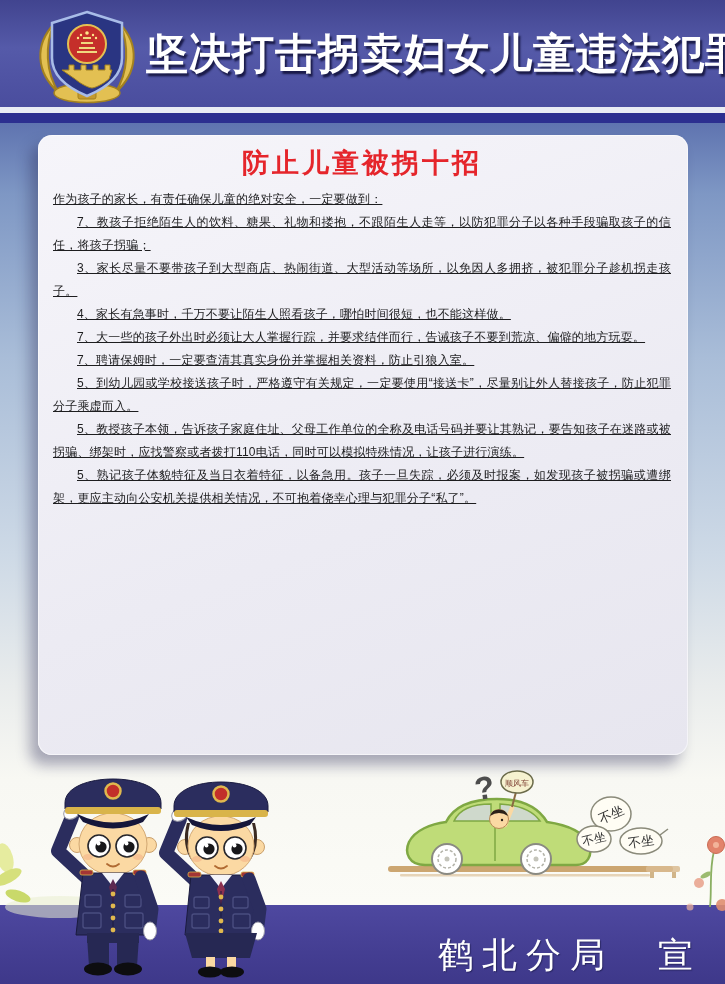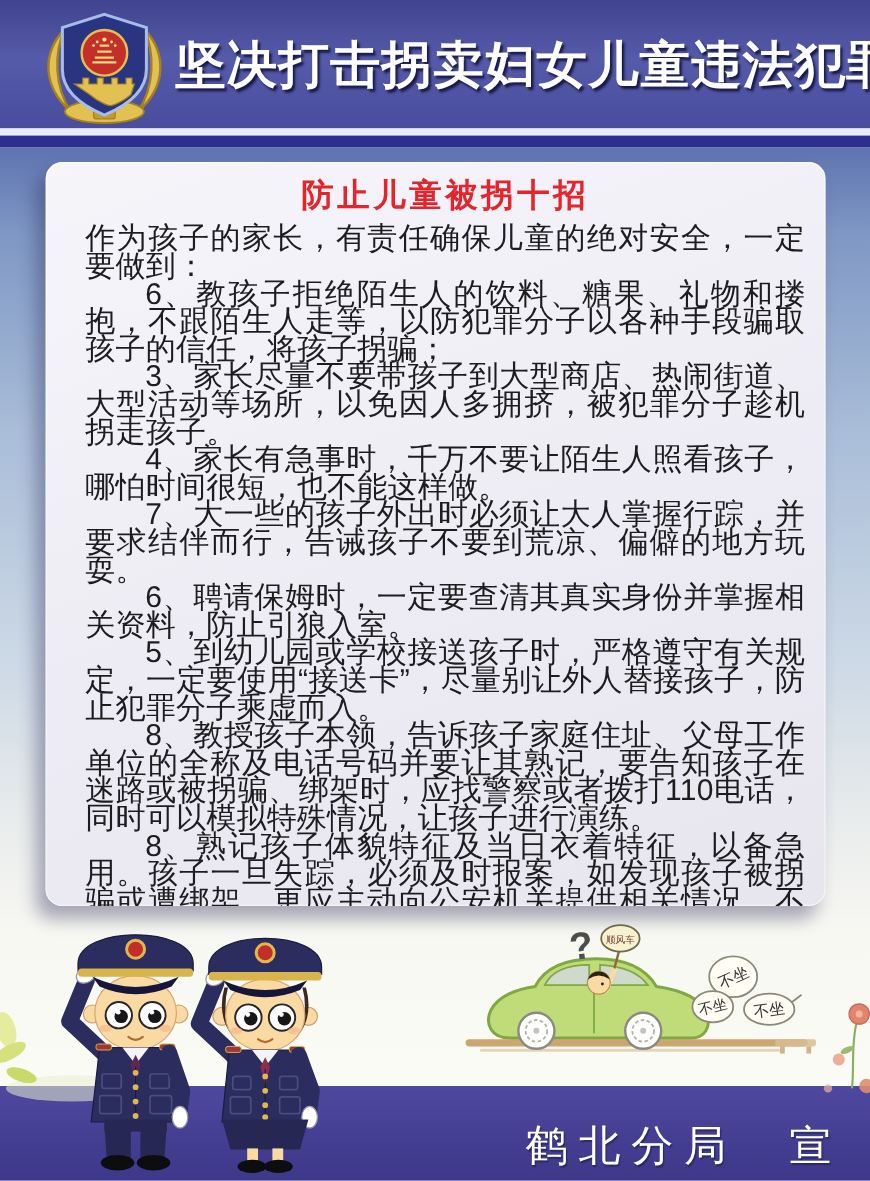--- a/index.html
+++ b/index.html
@@ -24,31 +24,31 @@
   .divider-navy{position:absolute;top:113px;left:0;right:0;height:10px;background:#2c2f90;}
 
   
   .main{
     position:absolute;top:123px;left:0;right:0;height:782px;
     background:linear-gradient(180deg,#5f74b0 0%,#7e97c4 9%,#a9bdd8 30%,
       #cdd9e6 55%,#e9ecec 72%,#f8f8f3 84%,#fbfbf6 100%);
   }
   .panel{
     position:absolute;left:38px;top:12px;width:650px;height:620px;box-sizing:border-box;
-    padding:8px 17px 0 33px;border-radius:14px;overflow:hidden;
+    padding:8px 17px 0 15px;border-radius:14px;overflow:hidden;
     background:linear-gradient(160deg,#f6f5fa 0%,#ecebf3 60%,#e7e6ef 100%);
     box-shadow:-8px 10px 14px rgba(40,40,85,.38),0 0 0 1px rgba(255,255,255,.55) inset;
   }
   .panel-title{
     margin:2px 0 7px 0;text-align:center;color:#e5252b;
     font-size:27px;font-weight:bold;letter-spacing:3px;
   }
   .body-text{
-    margin:0;font-size:25px;line-height:23px;color:#1d1d1f;
-    text-align:justify;letter-spacing:.2px;
+    margin:0;font-size:12px;line-height:23px;color:#1d1d1f;
+    text-align:justify;letter-spacing:.2px;text-decoration:underline;
   }
   .tip{text-indent:2em;}
 
   
   .footer{
     position:absolute;top:905px;left:0;right:0;height:79px;z-index:1;
     background:linear-gradient(180deg,#4e48a0 0%,#443e92 60%,#3e388a 100%);
   }
   .credit{
     position:absolute;top:932px;left:438px;z-index:4;
@@ -83,28 +83,28 @@
     </svg>
     <div class="header-title">坚决打击拐卖妇女儿童违法犯罪</div>
   </div>
   <div class="divider-white"></div>
   <div class="divider-navy"></div>
 
   <div class="main">
     <div class="panel">
       <h1 class="panel-title">防止儿童被拐十招</h1>
       <p class="body-text">作为孩子的家长，有责任确保儿童的绝对安全，一定要做到：</p>
-      <p class="body-text tip">6、教孩子拒绝陌生人的饮料、糖果、礼物和搂抱，不跟陌生人走等，以防犯罪分子以各种手段骗取孩子的信任，将孩子拐骗；</p>
+      <p class="body-text tip">7、教孩子拒绝陌生人的饮料、糖果、礼物和搂抱，不跟陌生人走等，以防犯罪分子以各种手段骗取孩子的信任，将孩子拐骗；</p>
       <p class="body-text tip">3、家长尽量不要带孩子到大型商店、热闹街道、大型活动等场所，以免因人多拥挤，被犯罪分子趁机拐走孩子。</p>
       <p class="body-text tip">4、家长有急事时，千万不要让陌生人照看孩子，哪怕时间很短，也不能这样做。</p>
       <p class="body-text tip">7、大一些的孩子外出时必须让大人掌握行踪，并要求结伴而行，告诫孩子不要到荒凉、偏僻的地方玩耍。</p>
-      <p class="body-text tip">6、聘请保姆时，一定要查清其真实身份并掌握相关资料，防止引狼入室。</p>
+      <p class="body-text tip">7、聘请保姆时，一定要查清其真实身份并掌握相关资料，防止引狼入室。</p>
       <p class="body-text tip">5、到幼儿园或学校接送孩子时，严格遵守有关规定，一定要使用“接送卡”，尽量别让外人替接孩子，防止犯罪分子乘虚而入。</p>
-      <p class="body-text tip">8、教授孩子本领，告诉孩子家庭住址、父母工作单位的全称及电话号码并要让其熟记，要告知孩子在迷路或被拐骗、绑架时，应找警察或者拨打110电话，同时可以模拟特殊情况，让孩子进行演练。</p>
-      <p class="body-text tip">8、熟记孩子体貌特征及当日衣着特征，以备急用。孩子一旦失踪，必须及时报案，如发现孩子被拐骗或遭绑架，更应主动向公安机关提供相关情况，不可抱着侥幸心理与犯罪分子“私了”。</p>
+      <p class="body-text tip">5、教授孩子本领，告诉孩子家庭住址、父母工作单位的全称及电话号码并要让其熟记，要告知孩子在迷路或被拐骗、绑架时，应找警察或者拨打110电话，同时可以模拟特殊情况，让孩子进行演练。</p>
+      <p class="body-text tip">5、熟记孩子体貌特征及当日衣着特征，以备急用。孩子一旦失踪，必须及时报案，如发现孩子被拐骗或遭绑架，更应主动向公安机关提供相关情况，不可抱着侥幸心理与犯罪分子“私了”。</p>
     </div>
   </div>
 
   <div class="footer"></div>
 
   <svg class="illustration" width="725" height="229" viewBox="0 0 725 229">
 
     <g>
       <ellipse cx="60" cy="152" rx="55" ry="11" fill="#e9efcf" opacity=".55"></ellipse>
       <ellipse cx="5" cy="103" rx="8" ry="15" fill="#e3ea96" opacity=".9" transform="rotate(-15 5 103)"></ellipse>

